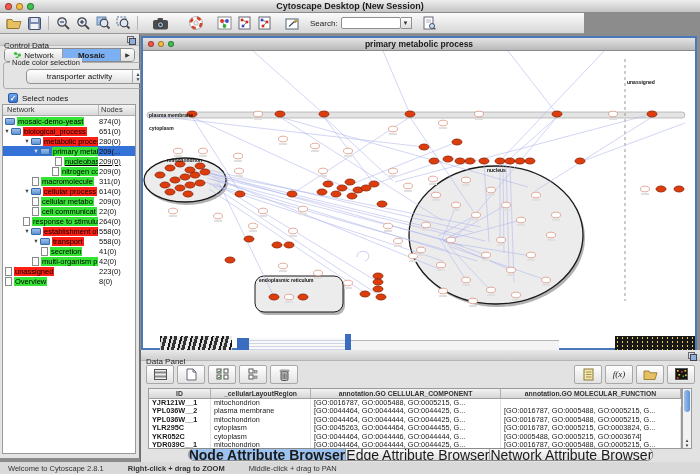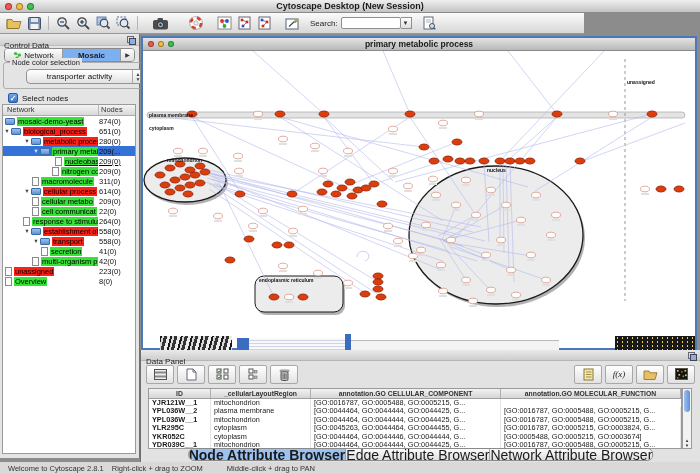--- a/index.html
+++ b/index.html
@@ -129,21 +129,21 @@
   .dp-tab { font-size:14px; color:#1a1a1a; line-height:12px; padding:0 0;
     background:linear-gradient(#fbfbfb,#e0e0e0); border-right:1px solid #9a9a9a; white-space:nowrap; }
   .dp-tab:last-child { border-right:none; }
   .dp-tab.sel { background:#9cc2f0; font-weight:bold; }
 
   
   #statusbar { position:absolute; left:0; top:462px; width:700px; height:12px;
     background:#d9d9d9; display:flex; align-items:center; }
   #statusbar span { font-size:7.5px; color:#333; }
   #status-welcome { margin-left:8px; }
-  #status-zoom { margin-left:8px; }
+  #status-zoom { margin-left:24px;font-weight:bold; }
   #status-pan { margin-left:24px; }
 </style>
 </head>
 <body>
 
 <div id="titlebar">
   <span class="lights">
     <span class="light l-red"></span>
     <span class="light l-yel"></span>
     <span class="light l-grn"></span>

